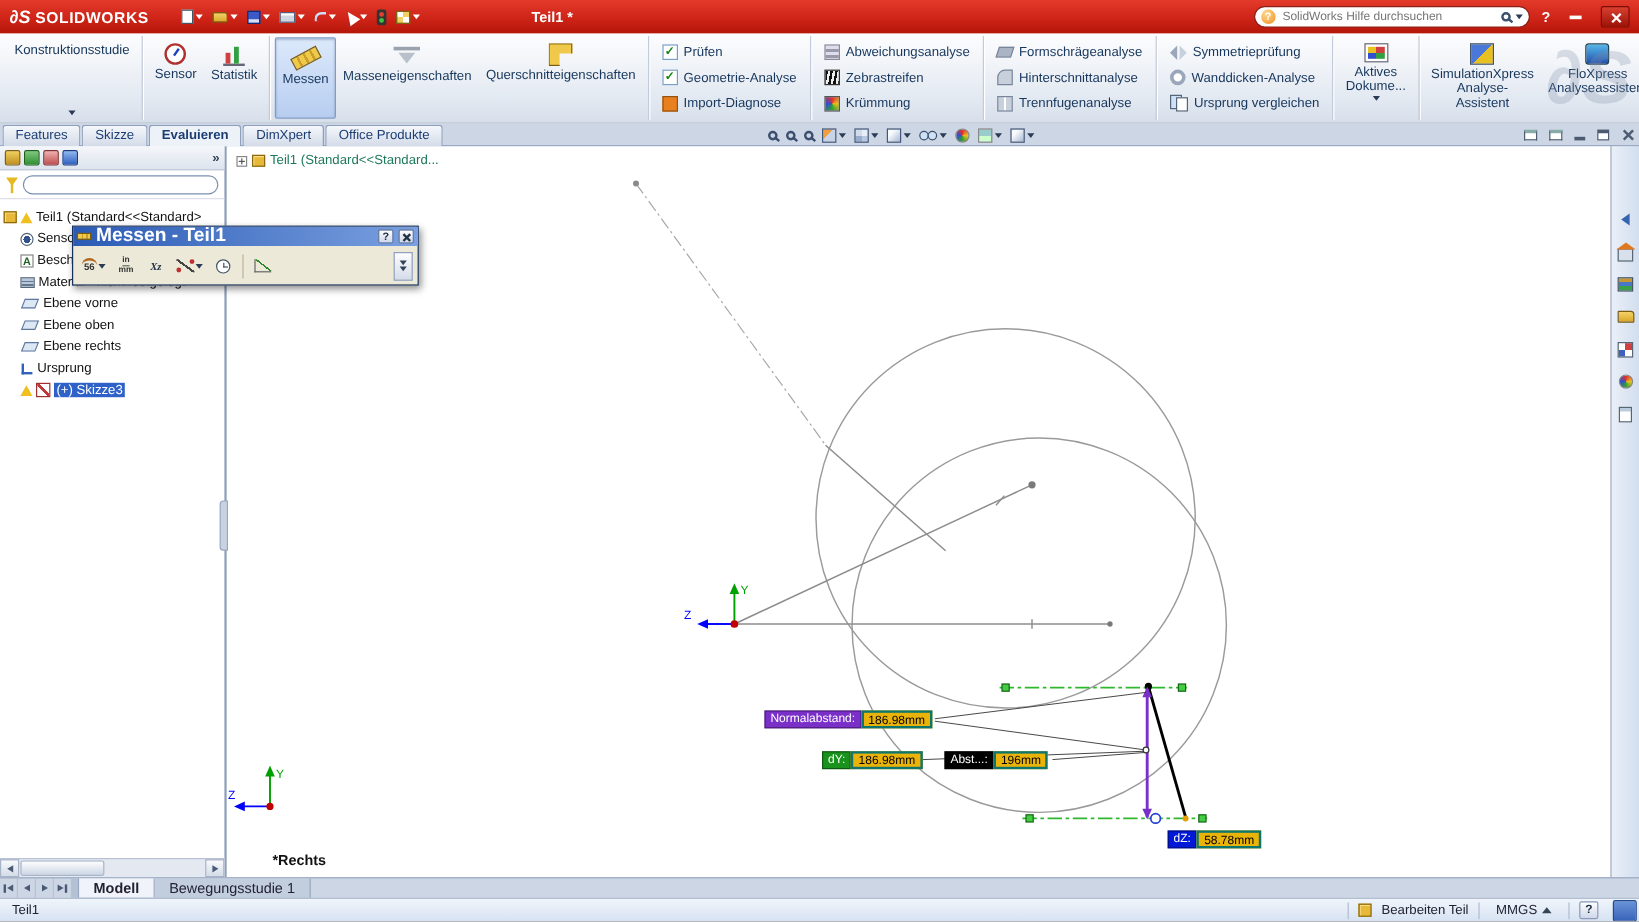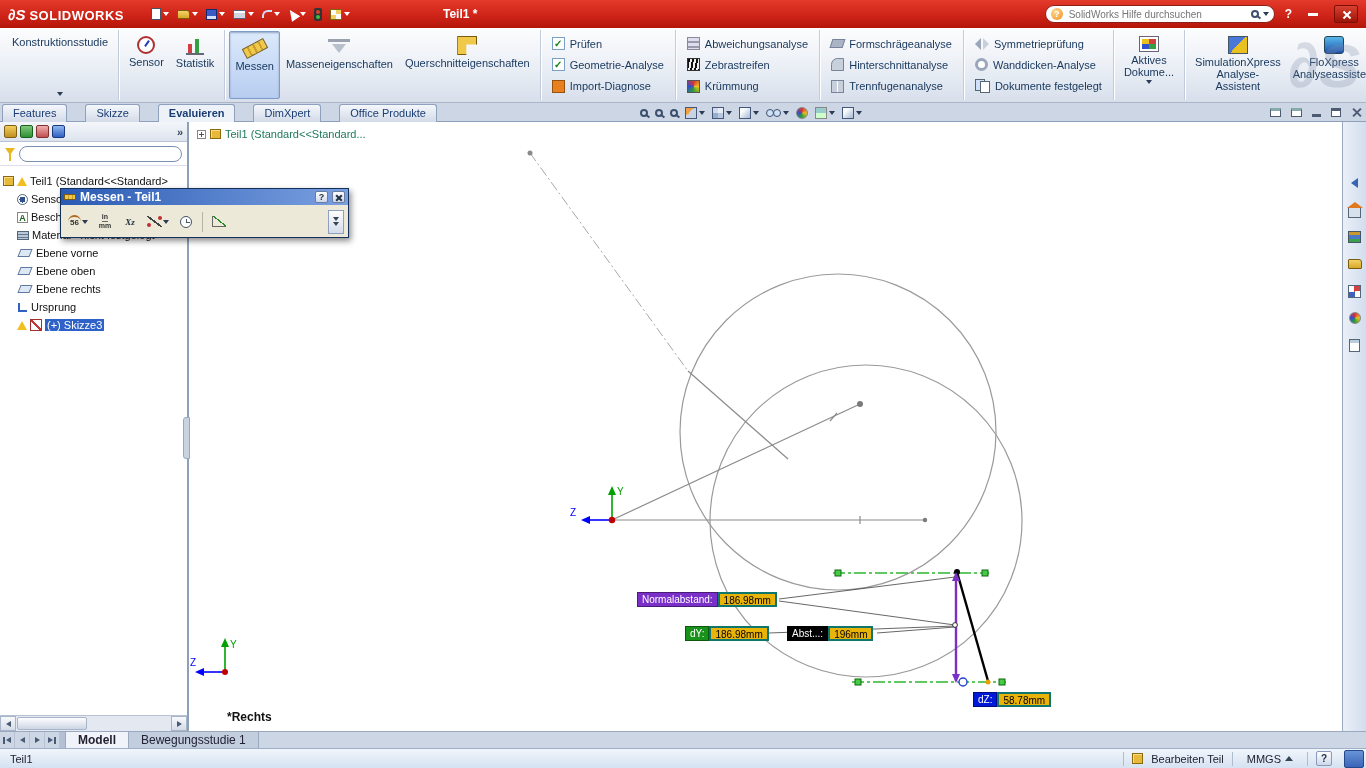--- a/index.html
+++ b/index.html
@@ -84,21 +84,21 @@
   .ic-sym::before{content:"";position:absolute;left:0;top:0;border:6px solid transparent;border-right:6px solid #9aa6ba;border-left:0;}
   .ic-sym::after{content:"";position:absolute;right:0;top:0;border:6px solid transparent;border-left:6px solid #c8d0dc;border-right:0;}
   .ic-thick{width:13px;height:13px;border:3px solid #9aa6ba;border-radius:50%;background:#fff;flex:0 0 auto;}
   .ic-comp{position:relative;width:15px;height:14px;flex:0 0 auto;}
   .ic-comp::before,.ic-comp::after{content:"";position:absolute;width:8px;height:10px;border:1px solid #567;}
   .ic-comp::before{left:0;top:0;background:#cfe0f8;}
   .ic-comp::after{right:0;bottom:0;background:#fff;}
 
   
   .tabrow{position:absolute;left:0;top:103px;width:1366px;height:19px;background:#ccd6e4;border-bottom:1px solid #8fa0bc;}
-  .tabs{position:absolute;left:2px;top:0;display:flex;height:19px;align-items:flex-end;gap:18px;}
+  .tabs{position:absolute;left:2px;top:0;display:flex;height:19px;align-items:flex-end;gap:1px;}
   .tab{height:18px;line-height:17px;padding:0 10px;border:1px solid #8fa0bc;border-bottom:none;border-radius:3px 3px 0 0;
        background:linear-gradient(#f4f7fb,#d3dbe8);color:#1b3d74;font-size:11px;cursor:default;white-space:nowrap;}
   .tab.active{background:#edf1f8;font-weight:bold;}
   .hud{position:absolute;left:638px;top:1px;display:flex;align-items:center;gap:3px;height:17px;}
   .hudbtn{display:flex;align-items:center;gap:2px;padding:1px 2px;border-radius:2px;}
   .cube{width:12px;height:12px;border:1px solid #46587a;background:linear-gradient(135deg,#f8fafc 0 30%,#c8d4e6 70%,#aab8d0);display:inline-block;}
   .cube.sec{background:linear-gradient(135deg,#f0a040 0 40%,#c8d4e6 40%);}
   .cube.orient{background:conic-gradient(#e8eef6 0 25%,#b8c8e0 0 50%,#98accc 0 75%,#d0dcec 0);}
   .glasses{position:relative;width:15px;height:7px;display:inline-block;}
   .glasses::before,.glasses::after{content:"";position:absolute;top:0;width:6px;height:6px;border:1px solid #3c4f6e;border-radius:50%;background:#cfe2f5;}
@@ -165,21 +165,21 @@
   .lab.purple{background:#7a30c8;}
   .lab.green{background:#18921b;}
   .lab.black{background:#000;}
   .lab.blue{background:#0018d8;}
 
   
   .dialog{position:absolute;left:60px;top:66px;width:289px;height:50px;z-index:20;
     border:1px solid #16305c;box-shadow:2px 3px 6px rgba(0,0,0,.45);background:#ece9d8;}
   .dlg-titlebar{height:16px;background:linear-gradient(90deg,#2a5ab4,#7aa0e0);display:flex;align-items:center;padding:0 3px;gap:4px;}
   .dlg-ruler{width:12px;height:6px;background:repeating-linear-gradient(90deg,#f0c84a 0 3px,#caa028 3px 4px);border:1px solid #7a5c10;}
-  .dlg-title{color:#fff;font-weight:bold;font-size:12px;flex:1;white-space:nowrap;}
+  .dlg-title{color:#fff;font-weight:bold;font-size:16px;flex:1;white-space:nowrap;}
   .dlg-btn{width:13px;height:12px;background:linear-gradient(#fdfdfe,#cfd8ea);border:1px solid #6a7ca0;border-radius:2px;
     font:bold 9px/11px "Liberation Sans",sans-serif;text-align:center;color:#234;position:relative;}
   .dlg-btn.close::before,.dlg-btn.close::after{content:"";position:absolute;left:5px;top:2px;width:2px;height:8px;background:#234;}
   .dlg-btn.close::before{transform:rotate(45deg);}.dlg-btn.close::after{transform:rotate(-45deg);}
   .dlg-body{height:33px;display:flex;align-items:center;gap:3px;padding:0 4px;}
   .dlgbtn{display:flex;align-items:center;justify-content:center;gap:1px;min-width:22px;height:24px;border:1px solid transparent;border-radius:2px;padding:0 2px;}
   .arc56{font:bold 8px/10px "Liberation Sans",sans-serif;color:#333;border-top:2px solid #b06820;border-radius:50% 50% 0 0;padding:1px 2px 0;}
   .u-stack{display:flex;flex-direction:column;align-items:center;}
   .u-stack i{font:bold 7px/8px "Liberation Sans",sans-serif;font-style:normal;color:#333;}
   .u-stack i:first-child{border-bottom:1px solid #666;}
@@ -360,21 +360,21 @@
       <div class="smallbtn">
         <span class="ic-sym"></span>
         <span class="sb-label">Symmetrieprüfung</span>
       </div>
       <div class="smallbtn">
         <span class="ic-thick"></span>
         <span class="sb-label">Wanddicken-Analyse</span>
       </div>
       <div class="smallbtn">
         <span class="ic-comp"></span>
-        <span class="sb-label">Dokumente festgelegt</span>
+        <span class="sb-label">Ursprung vergleichen</span>
       </div>
     </div>
     <div class="rgroup">
       <div class="bigbtn" style="max-width:70px">
         <i class="ic-activedoc"></i>
         <span class="bb-label">Aktives Dokume...</span>
         <i class="dd"></i>
       </div>
     </div>
     <div class="rgroup" style="border-right:none">

